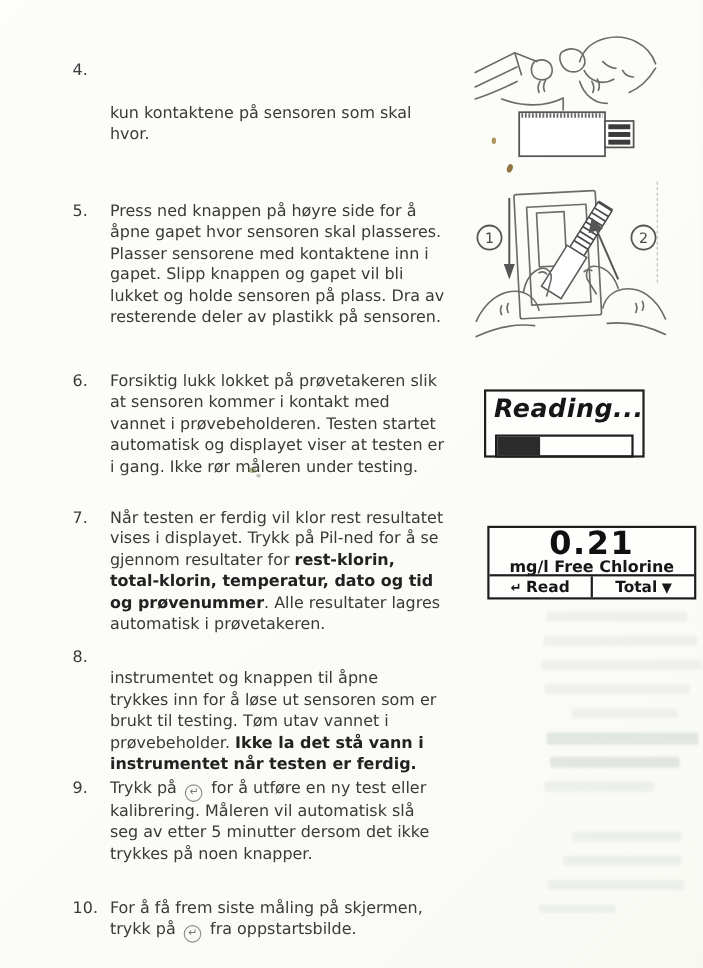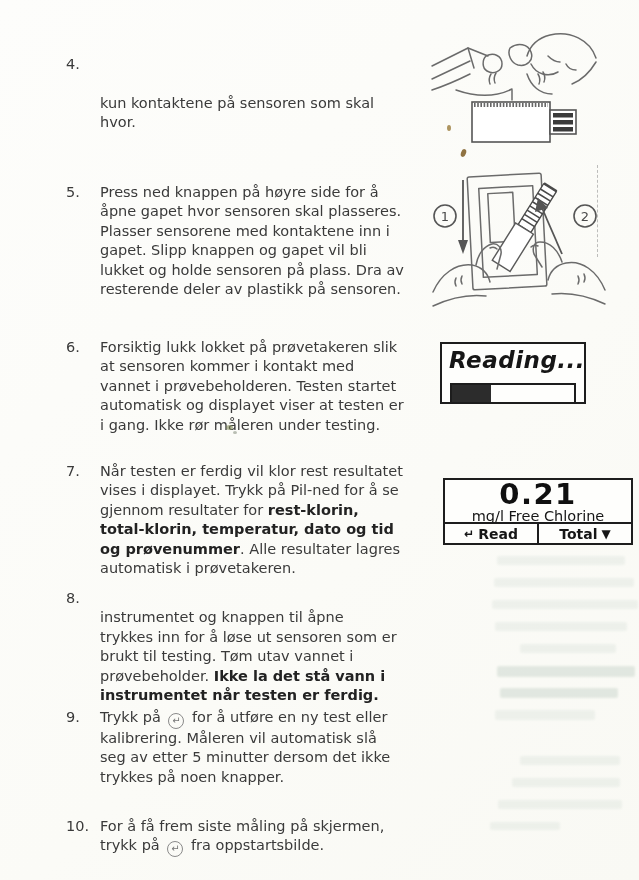--- a/index.html
+++ b/index.html
@@ -27,36 +27,36 @@
     white-space:normal;
   }
   
   .illu{position:absolute;}
   .illu-foil{left:428px;top:16px;width:172px;height:142px;}
   .illu-device{left:430px;top:170px;width:178px;height:142px;}
   .sketch{stroke:#6b6b6b;stroke-width:1.5;fill:none;stroke-linecap:round;stroke-linejoin:round;}
   .circnum{font-family:"DejaVu Sans",sans-serif;font-size:13px;fill:#4a4a4a;text-anchor:middle;}
   
   .reading-box{
-    position:absolute;left:440px;top:342px;width:146px;height:62px;
+    position:absolute;left:440px;top:354px;width:146px;height:62px;
     border:2.5px solid #1d1d1d;background:#fefefc;box-sizing:border-box;
   }
   .reading-text{
     margin:3px 0 0 7px;font-size:23px;font-weight:bold;font-style:italic;
     letter-spacing:.5px;color:#161616;font-family:"DejaVu Sans",sans-serif;
   }
   .progress-frame{position:absolute;left:8px;top:39px;width:126px;height:21px;border:2px solid #1d1d1d;box-sizing:border-box;}
   .progress-fill{height:100%;background:#2c2c2c;}
   
   .result-box{
     position:absolute;left:443px;top:478px;width:190px;height:67px;
     border:2.5px solid #1d1d1d;background:#fefefc;box-sizing:border-box;text-align:center;
   }
   .result-value{font-size:29px;font-weight:bold;line-height:29px;letter-spacing:1.5px;color:#101010;}
-  .result-unit{font-size:14.5px;font-weight:normal;line-height:14px;color:#161616;}
+  .result-unit{font-size:14.5px;font-weight:bold;line-height:14px;color:#161616;}
   .result-row{
     position:absolute;bottom:0;left:0;right:0;height:19px;border-top:2px solid #1d1d1d;
     display:flex;font-size:14px;font-weight:bold;color:#161616;
   }
   .softkey{flex:1;display:flex;align-items:center;justify-content:center;gap:4px;}
   .softkey + .softkey{border-left:2px solid #1d1d1d;text-align:center;}
   .softkey-glyph{font-size:12px;line-height:12px;}
   
   .bleed{position:absolute;background:#86a494;opacity:.10;filter:blur(1px);border-radius:2px;}
   .bleed.strong{opacity:.17;background:#6d917c;}

